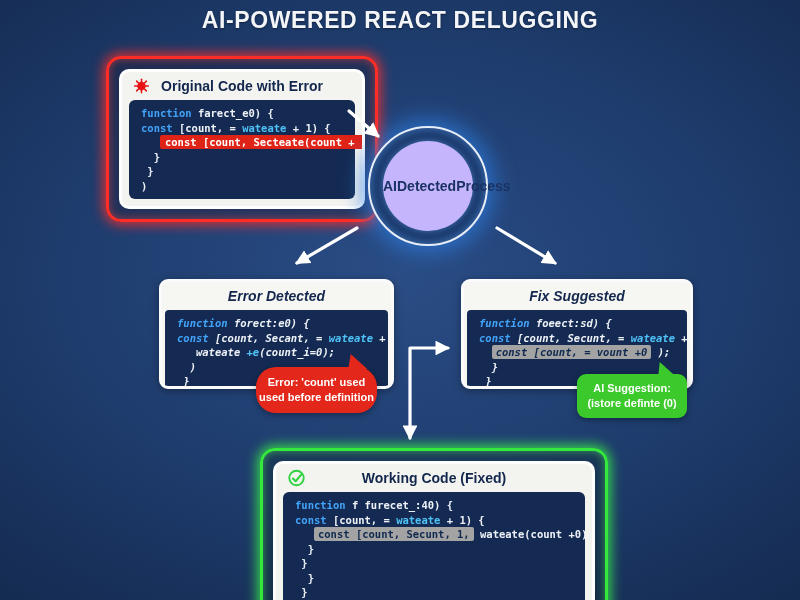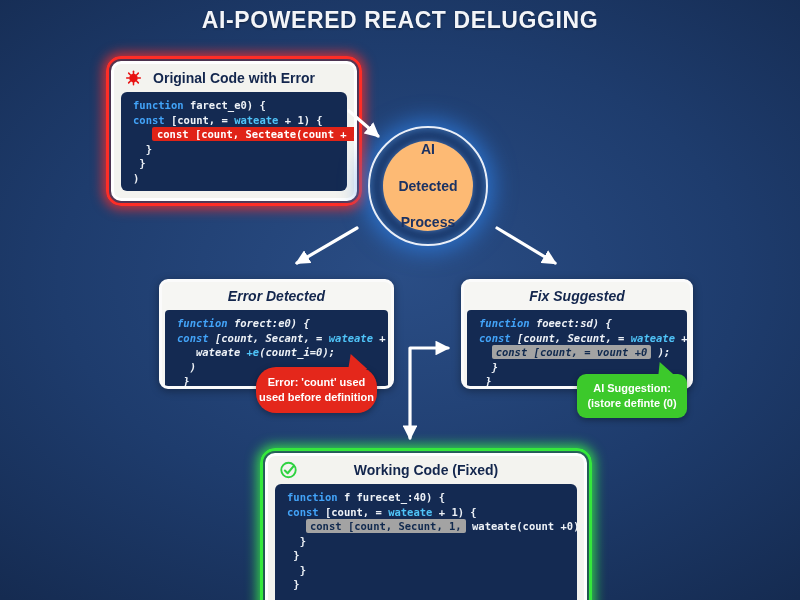--- a/index.html
+++ b/index.html
@@ -8,21 +8,21 @@
     font-family:"Liberation Sans",sans-serif;
     background:radial-gradient(ellipse 620px 420px at 50% 46%, #2a4d85 0%, #1e3c6d 55%, #152b51 100%);
   }
   
   .title{
     position:absolute;top:7px;left:0;width:100%;text-align:center;
     color:#f3f5f9;font-size:23px;font-weight:800;letter-spacing:.6px;
     text-shadow:0 1px 2px rgba(0,0,0,.4);
   }
   
-  .neon{position:absolute;border-radius:15px;padding:2px;}
+  .neon{position:absolute;border-radius:15px;padding:10px;}
   .neon-red{
     border:3px solid #ff2d26;
     box-shadow:0 0 12px 3px rgba(255,45,40,.8), inset 0 0 8px rgba(255,70,60,.55);
     background:rgba(40,10,25,.25);
   }
   .neon-green{
     border:3px solid #35e83c;
     box-shadow:0 0 12px 3px rgba(55,235,70,.85), inset 0 0 8px rgba(80,240,90,.55);
     background:rgba(10,40,20,.25);
   }
@@ -56,22 +56,22 @@
   .tok-hr{background:#e02317;color:#fff;padding:1px 5px;border-radius:2px;}
   .tok-hg{background:#a3a3a3;color:#10294e;padding:1px 4px;border-radius:2px;}
   
   .circle-outer{
     position:absolute;left:368px;top:126px;width:120px;height:120px;border-radius:50%;
     background:#1b3a6d;border:2px solid #e9eff9;box-sizing:border-box;
     box-shadow:0 0 22px 6px rgba(45,125,225,.75), inset 0 0 10px rgba(90,160,240,.6);
     display:flex;align-items:center;justify-content:center;
   }
   .circle-inner{
-    width:90px;height:90px;border-radius:50%;background:#fdba74;
-    display:flex;flex-direction:column;align-items:center;justify-content:space-between;
+    width:90px;height:90px;border-radius:50%;background:#c4b5fd;
+    display:flex;flex-direction:row;align-items:center;justify-content:flex-start;
     box-shadow:0 0 6px rgba(120,180,255,.5);
   }
   .circle-inner div{font-size:14px;font-weight:800;color:#1b3263;line-height:17px;}
   
   .bubble{
     position:absolute;border-radius:9px;color:#fff;font-weight:800;font-size:11px;
     line-height:15px;text-align:center;display:flex;flex-direction:column;
     align-items:center;justify-content:center;box-shadow:0 2px 6px rgba(0,0,0,.35);
   }
   .bubble .tail{position:absolute;width:0;height:0;}

